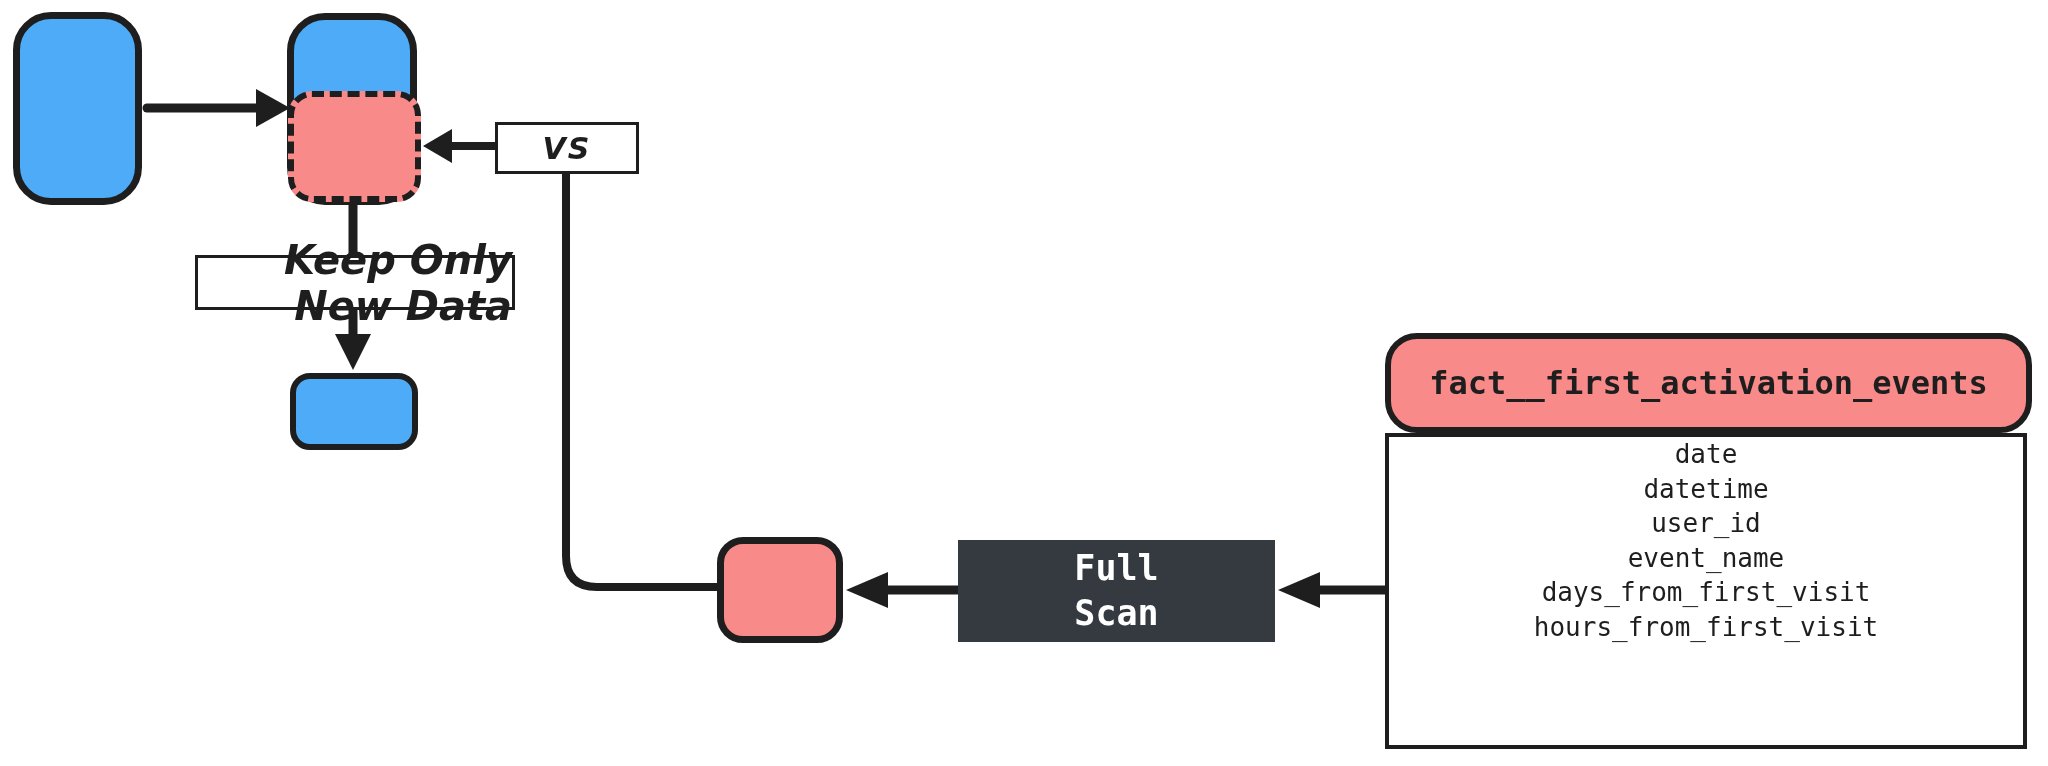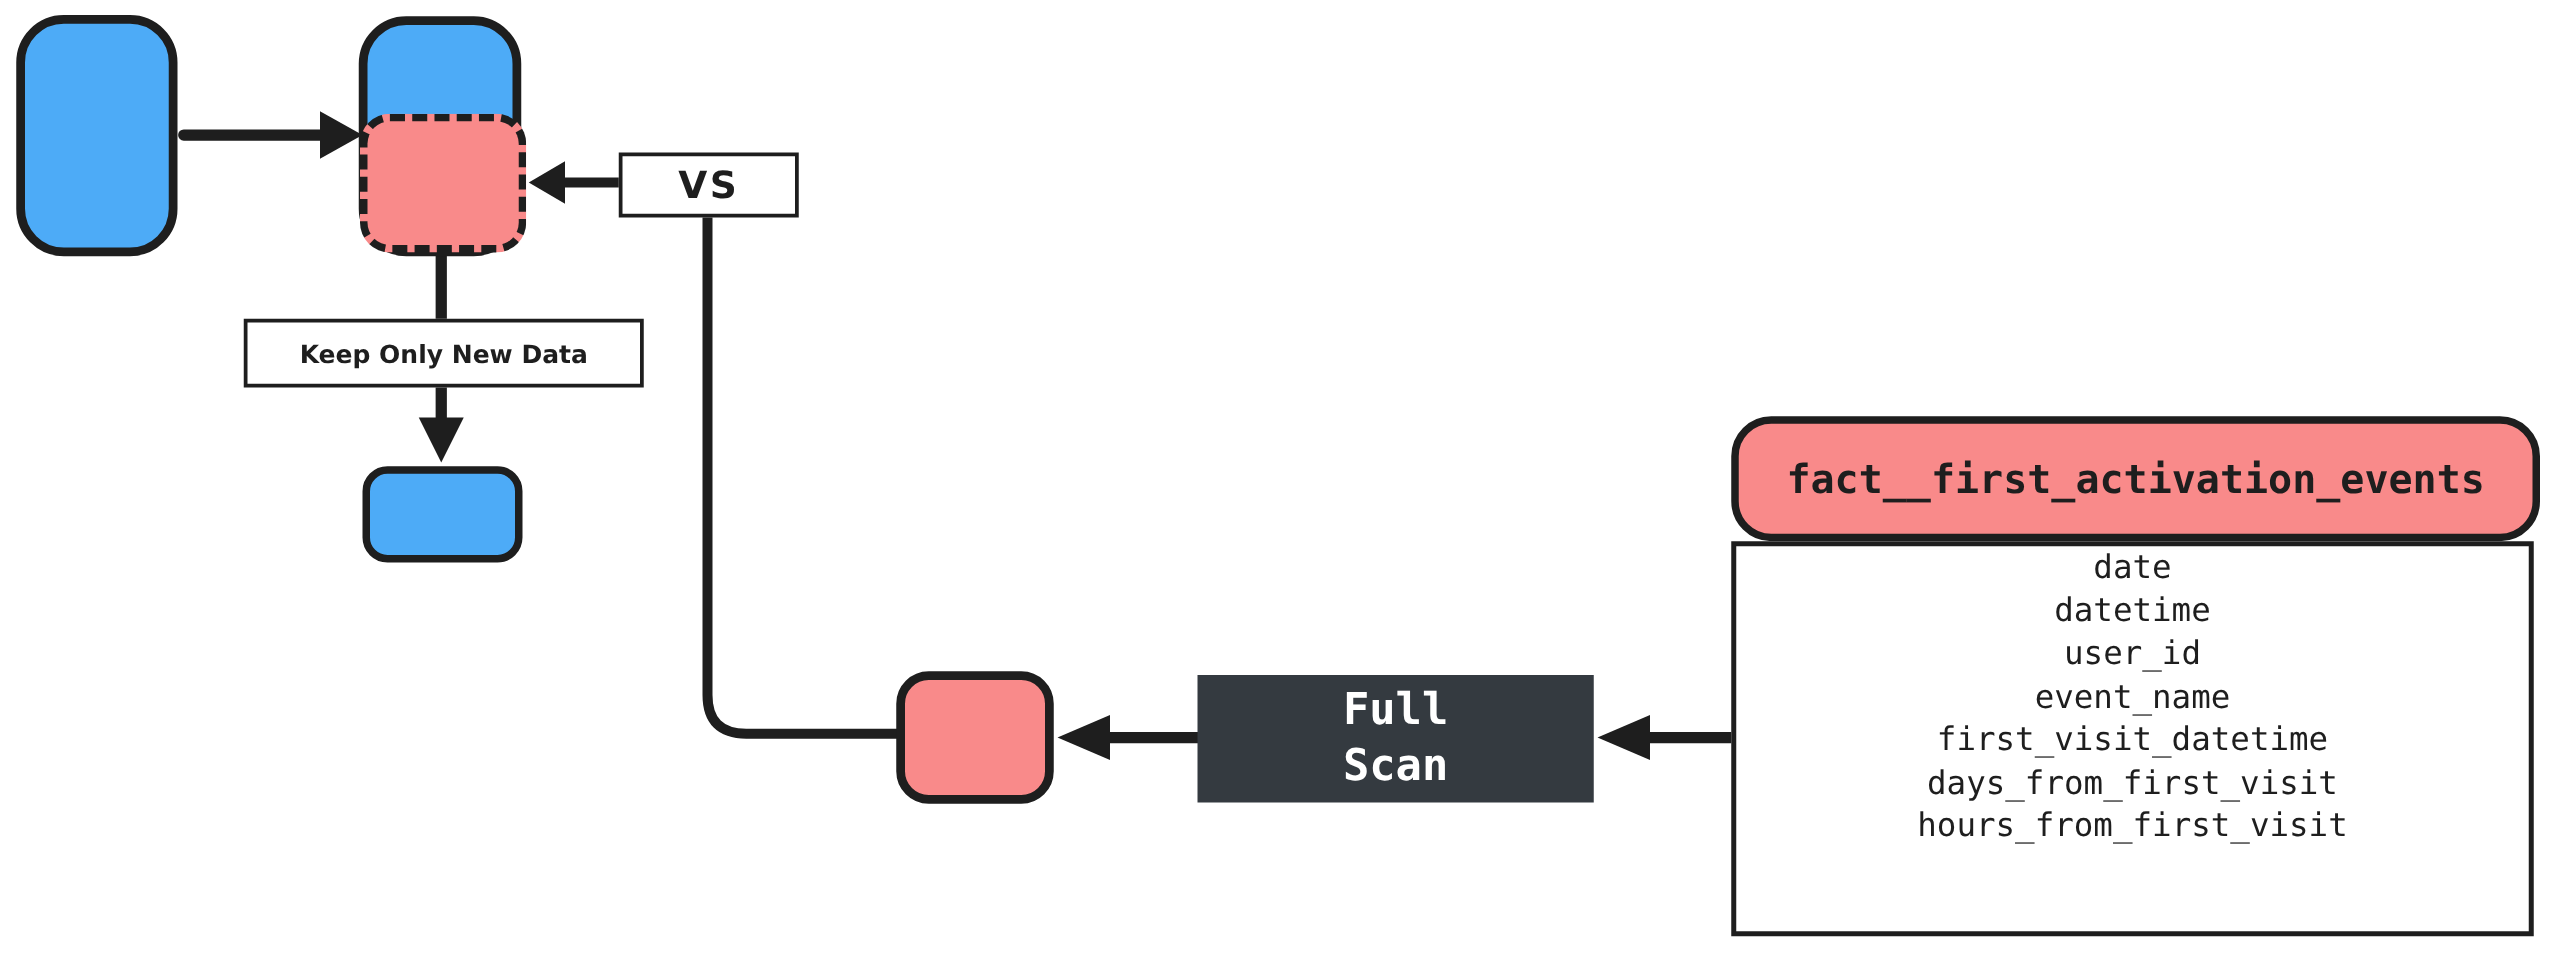--- a/index.html
+++ b/index.html
@@ -45,36 +45,37 @@
     background: var(--salmon, #f98a8a);
     border: 7px solid var(--ink, #1e1e1e);
   }
   .label-box {
     background: #ffffff;
     border: 3px solid var(--ink, #1e1e1e);
     display: flex;
     align-items: center;
     justify-content: center;
     text-align: right;
+    font-style: italic;
   }
   .rect-source   { left: 13px;  top: 12px;  width: 129px; height: 193px; border-radius: 38px; }
   .rect-target   { left: 287px; top: 13px;  width: 130px; height: 192px; border-radius: 38px; }
   .overlay-new   { left: 288px; top: 91px;  width: 133px; height: 111px; border-radius: 24px;
                    border: 6px dashed var(--ink, #1e1e1e); z-index: 3; }
   .rect-result   { left: 290px; top: 373px; width: 128px; height: 77px;  border-radius: 20px;
                    border-width: 6px; }
   .rect-chunk    { left: 717px; top: 537px; width: 126px; height: 106px; border-radius: 26px; }
 
   .vs-box {
     left: 495px; top: 122px; width: 144px; height: 52px;
     font-size: 30px; font-weight: 600; letter-spacing: 2px;
   }
   .keep-box {
     left: 195px; top: 255px; width: 320px; height: 55px;
-    font-size: 20px; font-weight: 600;
+    font-size: 40px; font-weight: 600;
   }
   .full-scan-box {
     left: 958px; top: 540px; width: 317px; height: 102px;
     background: var(--dark, #343a40);
     color: #ffffff;
     display: flex; align-items: center; justify-content: center;
     text-align: left;
     font-family: "DejaVu Sans Mono", "Liberation Mono", monospace;
     font-size: 35px; font-weight: 700; line-height: 45px;
     white-space: pre-line;
@@ -158,18 +159,17 @@
 
   <div class="shape table-title-pill">
     <span>fact__first_activation_events</span>
   </div>
 
   <div class="shape table-fields-box">
       <div class="table-field-row">date</div>
       <div class="table-field-row">datetime</div>
       <div class="table-field-row">user_id</div>
       <div class="table-field-row">event_name</div>
-      <div class="table-field-row">first_visit_datetime</div>
       <div class="table-field-row">days_from_first_visit</div>
       <div class="table-field-row">hours_from_first_visit</div>
     </div>
 
 </div>
 
 </body></html>

